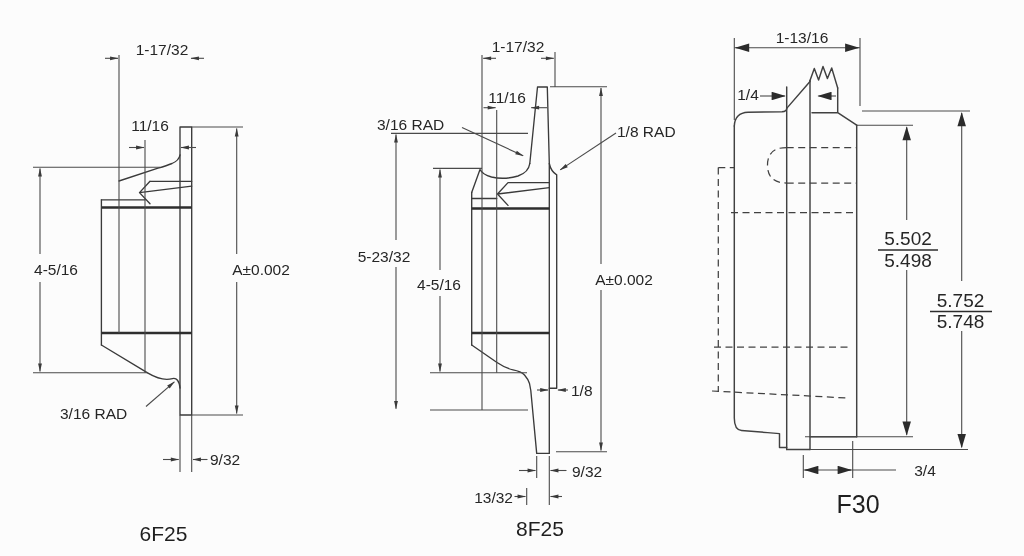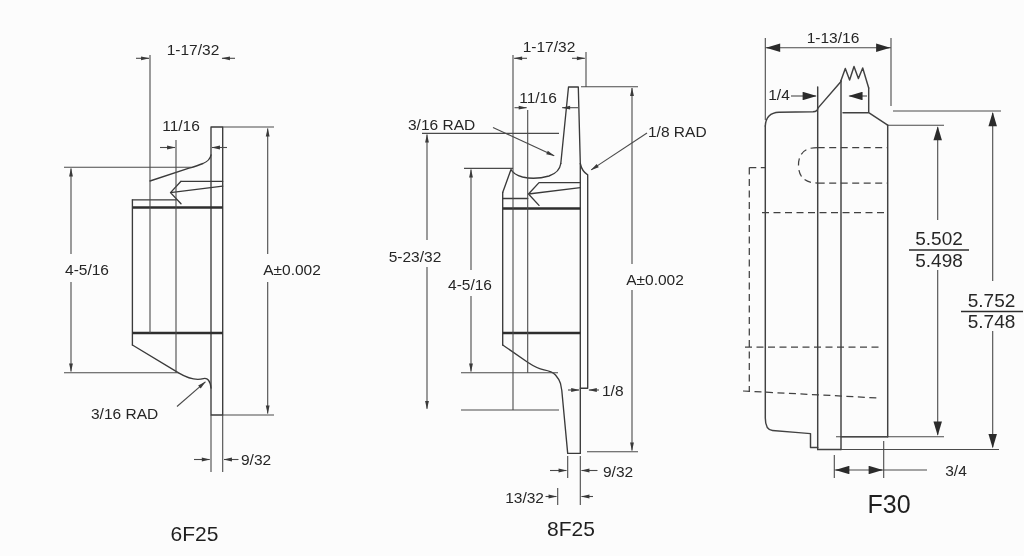--- a/index.html
+++ b/index.html
@@ -1,21 +1,21 @@
 <!DOCTYPE html>
 <html><head>
 <meta charset="utf-8">
 <style>
   html,body{margin:0;padding:0;}
   body{
     width:1024px;height:556px;overflow:hidden;
     background:#fcfcfc;
     font-family:"Liberation Sans", sans-serif;
   }
-  .sheet{position:relative;width:896px;height:556px;margin-left:31px;}
+  .sheet{position:relative;width:896px;height:556px;}
   svg{display:block;}
   text{
     fill:#262626;
     font-family:"Liberation Sans", sans-serif;
     font-size:15.5px;
   }
   text.fig-label{font-size:21px;fill:#1f1f1f;}
   text.fig-label-big{font-size:25px;fill:#1f1f1f;}
   text.limit{font-size:19px;}
   .part{stroke:#3a3a3a;stroke-width:1.35;fill:none;stroke-linecap:round;stroke-linejoin:round;}

